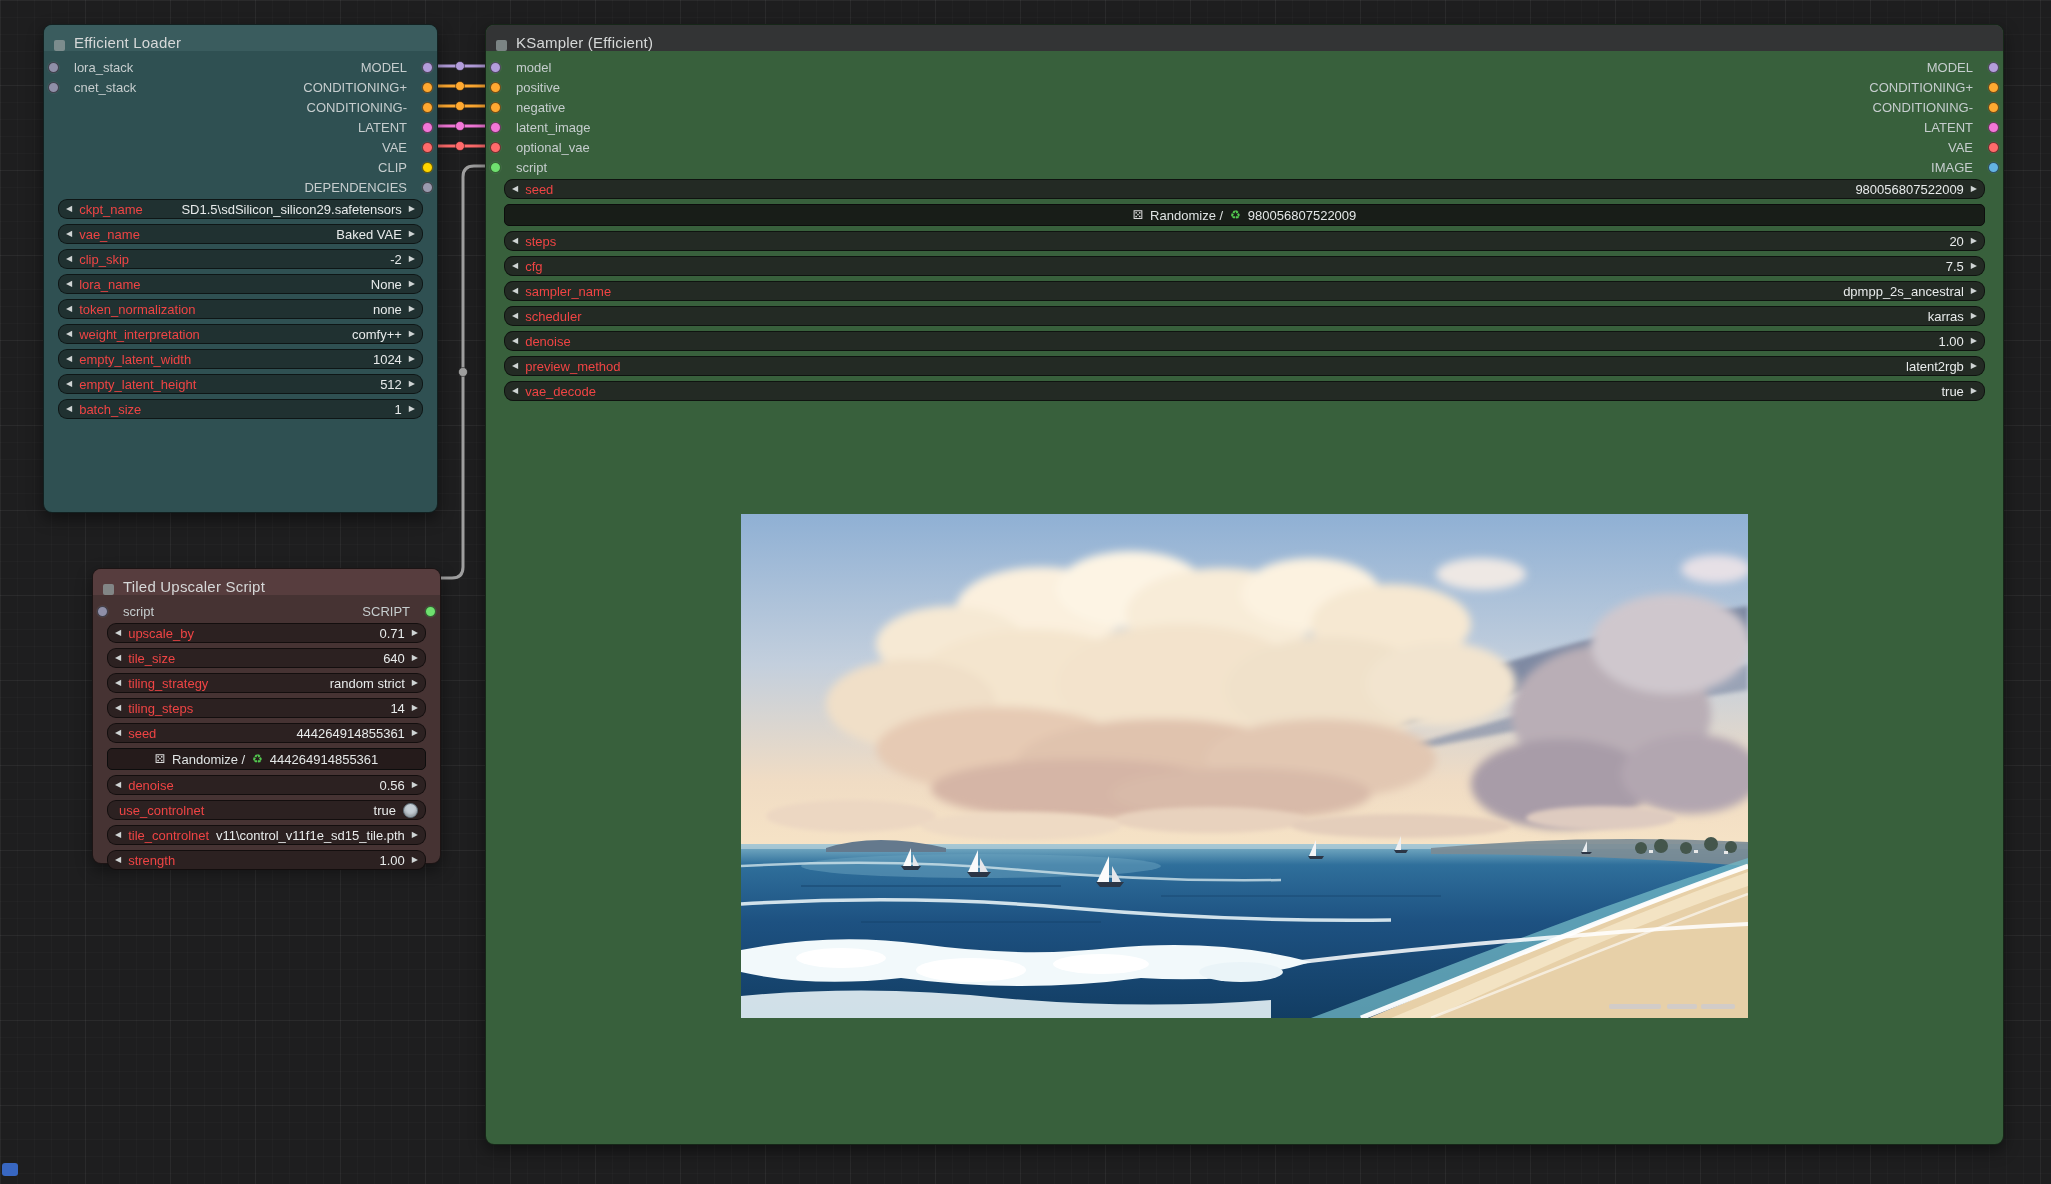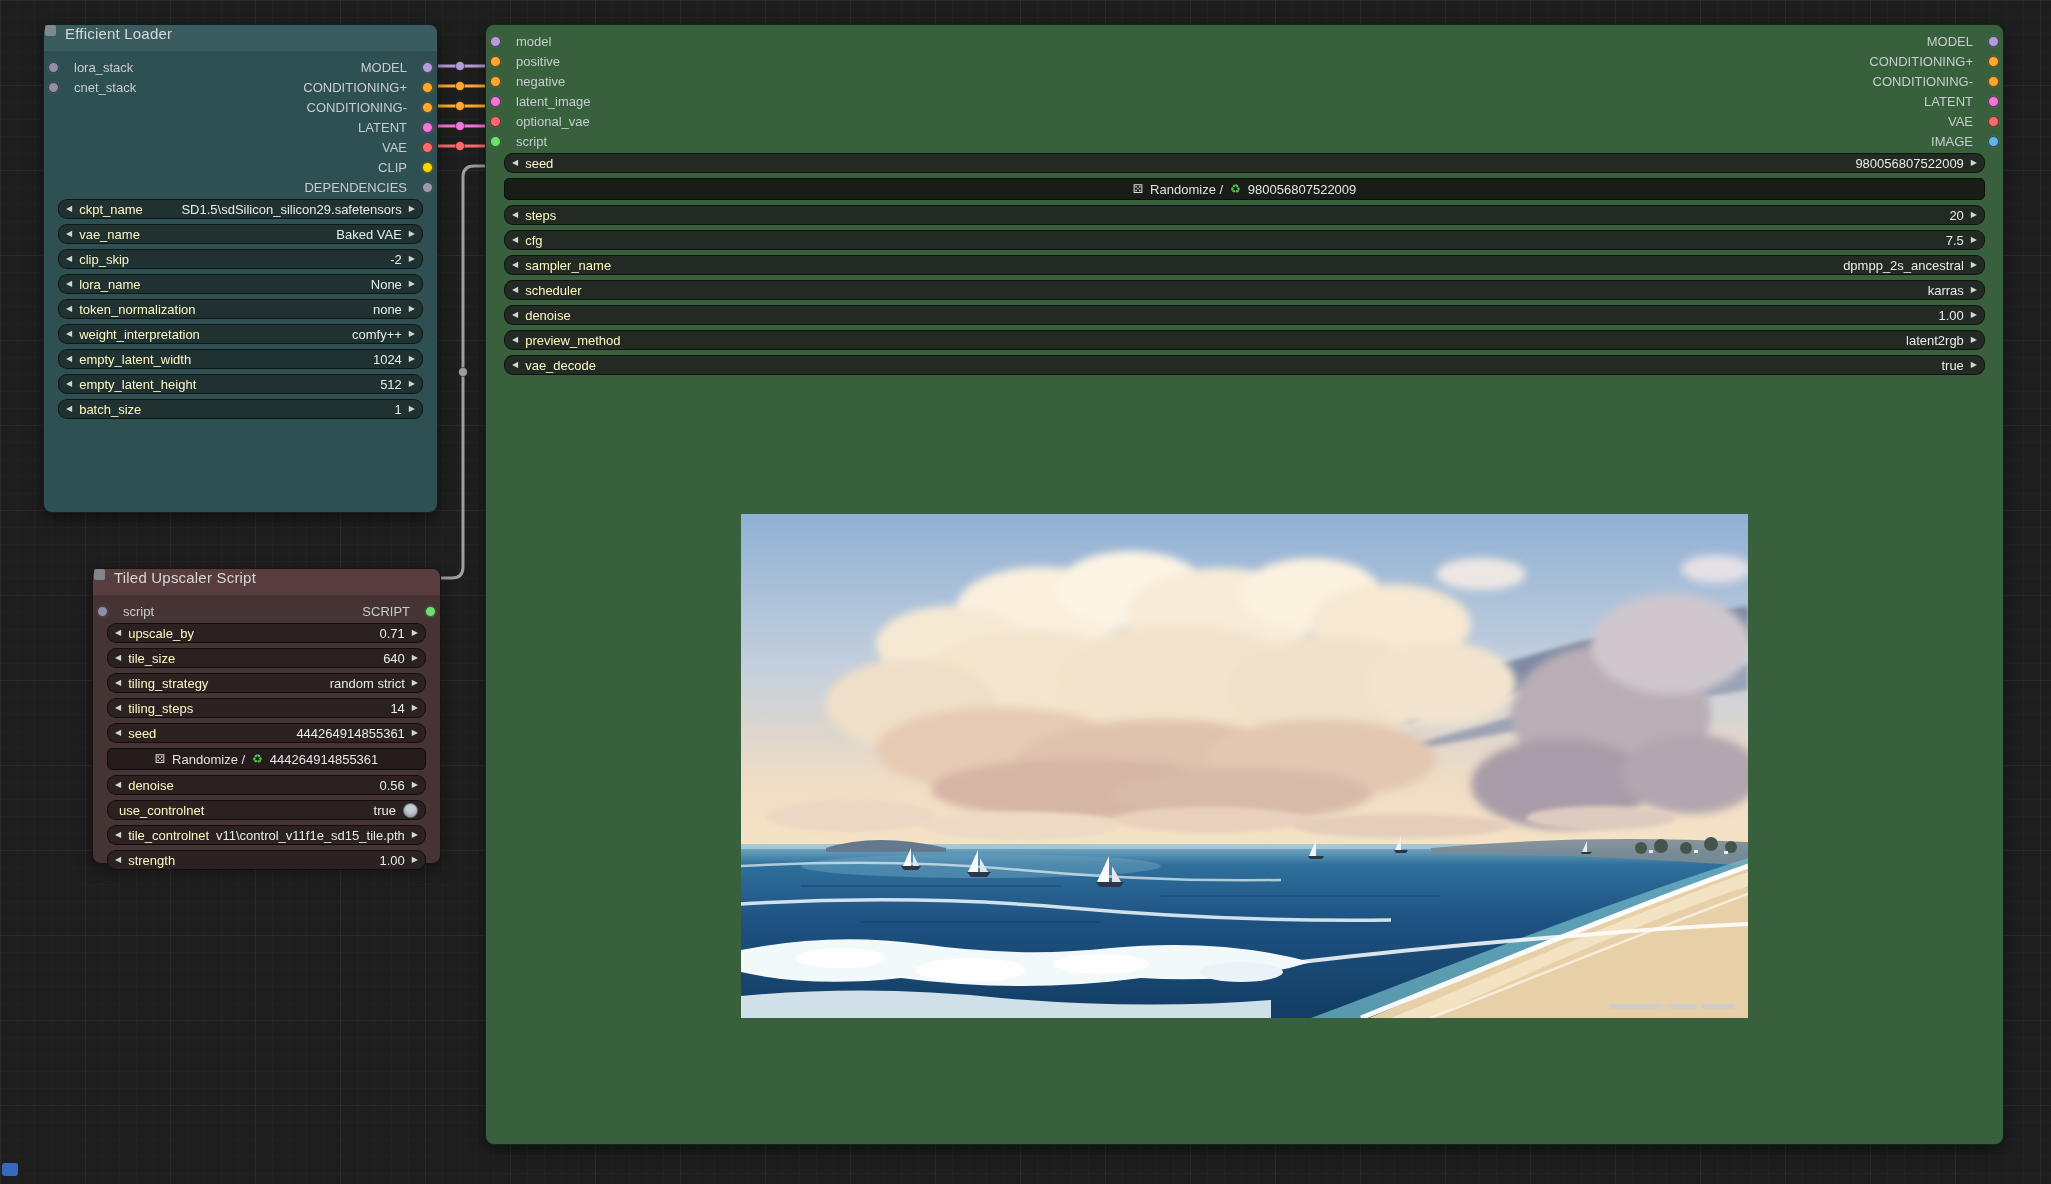--- a/index.html
+++ b/index.html
@@ -9,22 +9,22 @@
     background-color:#1e1e1f;
     background-image:
       linear-gradient(rgba(255,255,255,.035) 1px,transparent 1px),
       linear-gradient(90deg,rgba(255,255,255,.035) 1px,transparent 1px),
       linear-gradient(rgba(255,255,255,.018) 1px,transparent 1px),
       linear-gradient(90deg,rgba(255,255,255,.018) 1px,transparent 1px);
     background-size:85px 85px,85px 85px,17px 17px,17px 17px;}
   #wires{position:absolute;left:0;top:0;width:2051px;height:1184px;z-index:1;}
   .node{position:absolute;z-index:2;border-radius:9px;border:1px solid rgba(0,0,0,.6);
     box-shadow:0 6px 16px rgba(0,0,0,.45);}
-  .nhead{height:26px;border-radius:8px 8px 0 0;display:flex;align-items:flex-start;gap:9px;
-    padding:0 1px;font-size:15px;color:#d6d8d8;letter-spacing:.2px;}
+  .nhead{height:26px;border-radius:8px 8px 0 0;display:flex;align-items:flex-end;gap:9px;
+    padding:0 10px;font-size:15px;color:#d6d8d8;letter-spacing:.2px;}
   .nbox{width:11px;height:11px;border-radius:2px;background:#8d9898;opacity:.8;flex:0 0 auto;}
   .ntitle{white-space:nowrap;}
   
   #node-loader{left:43px;top:24px;width:393px;height:487px;background:#2f5052;--wbg:#203131;--tbg:#1b2b2b;}
   #node-loader .nhead{background:#3a5c5e;}
   #node-tiled{left:92px;top:568px;width:347px;height:294px;background:#463333;--wbg:#2c2121;--bbg:#251b1b;}
   #node-tiled .nhead{background:#573d3e;}
   #node-sampler{left:485px;top:24px;width:1517px;height:1119px;background:#38603c;--wbg:#232a24;--bbg:#181d18;}
   #node-sampler .nhead{background:#333435;}
   
@@ -33,21 +33,21 @@
   .port{display:flex;align-items:center;gap:15px;min-width:10px;}
   .dot{width:9px;height:9px;border-radius:50%;border:1px solid rgba(0,0,0,.55);
     box-shadow:0 0 0 1px rgba(255,255,255,.05);flex:0 0 auto;}
   .plabel{font-size:13px;color:#c6cdce;white-space:nowrap;}
   
   .widgets{padding:0 14px;margin-top:2px;}
   #node-sampler .widgets{padding:0 18px;}
   .wrow{height:18px;margin-bottom:5px;background:var(--wbg);border:1px solid rgba(0,0,0,.55);
     border-radius:9px;display:flex;align-items:center;padding:0 7px;font-size:13px;}
   .arrow{font-size:8px;color:#cfd4d4;line-height:1;flex:0 0 auto;cursor:pointer;}
-  .wlabel{margin-left:7px;color:#fef9c3;white-space:nowrap;}
+  .wlabel{margin-left:7px;color:#ef4444;white-space:nowrap;}
   .wvalue{margin-left:auto;margin-right:7px;color:#e8ebeb;white-space:nowrap;}
   .wbutton{justify-content:center;gap:7px;height:20px;background:var(--bbg);border-radius:5px;
     color:#dfe3e3;border:1px solid #0d0d0d;}
   .dice{font-size:12px;color:#d8d8d8;}
   .recycle{color:#53c94f;font-size:12px;}
   .bval{color:#e4e7e7;}
   .wtoggle .knob{width:13px;height:13px;border-radius:50%;background:#c3cdd4;border:1px solid #5a6a74;
     box-shadow:inset 0 -2px 3px rgba(0,0,0,.25);flex:0 0 auto;}
   .wbox{background:var(--tbg);border:1px solid rgba(0,0,0,.5);border-radius:4px;
     font-family:"DejaVu Sans Mono",monospace;font-size:10px;letter-spacing:-0.15px;
@@ -275,20 +275,24 @@
         <div class="wrow">
           <span class="arrow">◀</span>
           <span class="wlabel">strength</span>
           <span class="wvalue">1.00</span>
           <span class="arrow">▶</span>
         </div>
       </div>
   </div>
 
   <div class="node" id="node-sampler">
+    <div class="nhead">
+      <span class="nbox"></span>
+      <span class="ntitle">KSampler (Efficient)</span>
+    </div>
     <div class="slots" id="sampler-slots">
         <div class="srow">
           <div class="port in">
             <span class="dot" style="background: rgb(179, 157, 219);"></span>
             <span class="plabel">model</span>
           </div>
           <div class="port out">
             <span class="plabel">MODEL</span>
             <span class="dot" style="background: rgb(179, 157, 219);"></span>
           </div>

